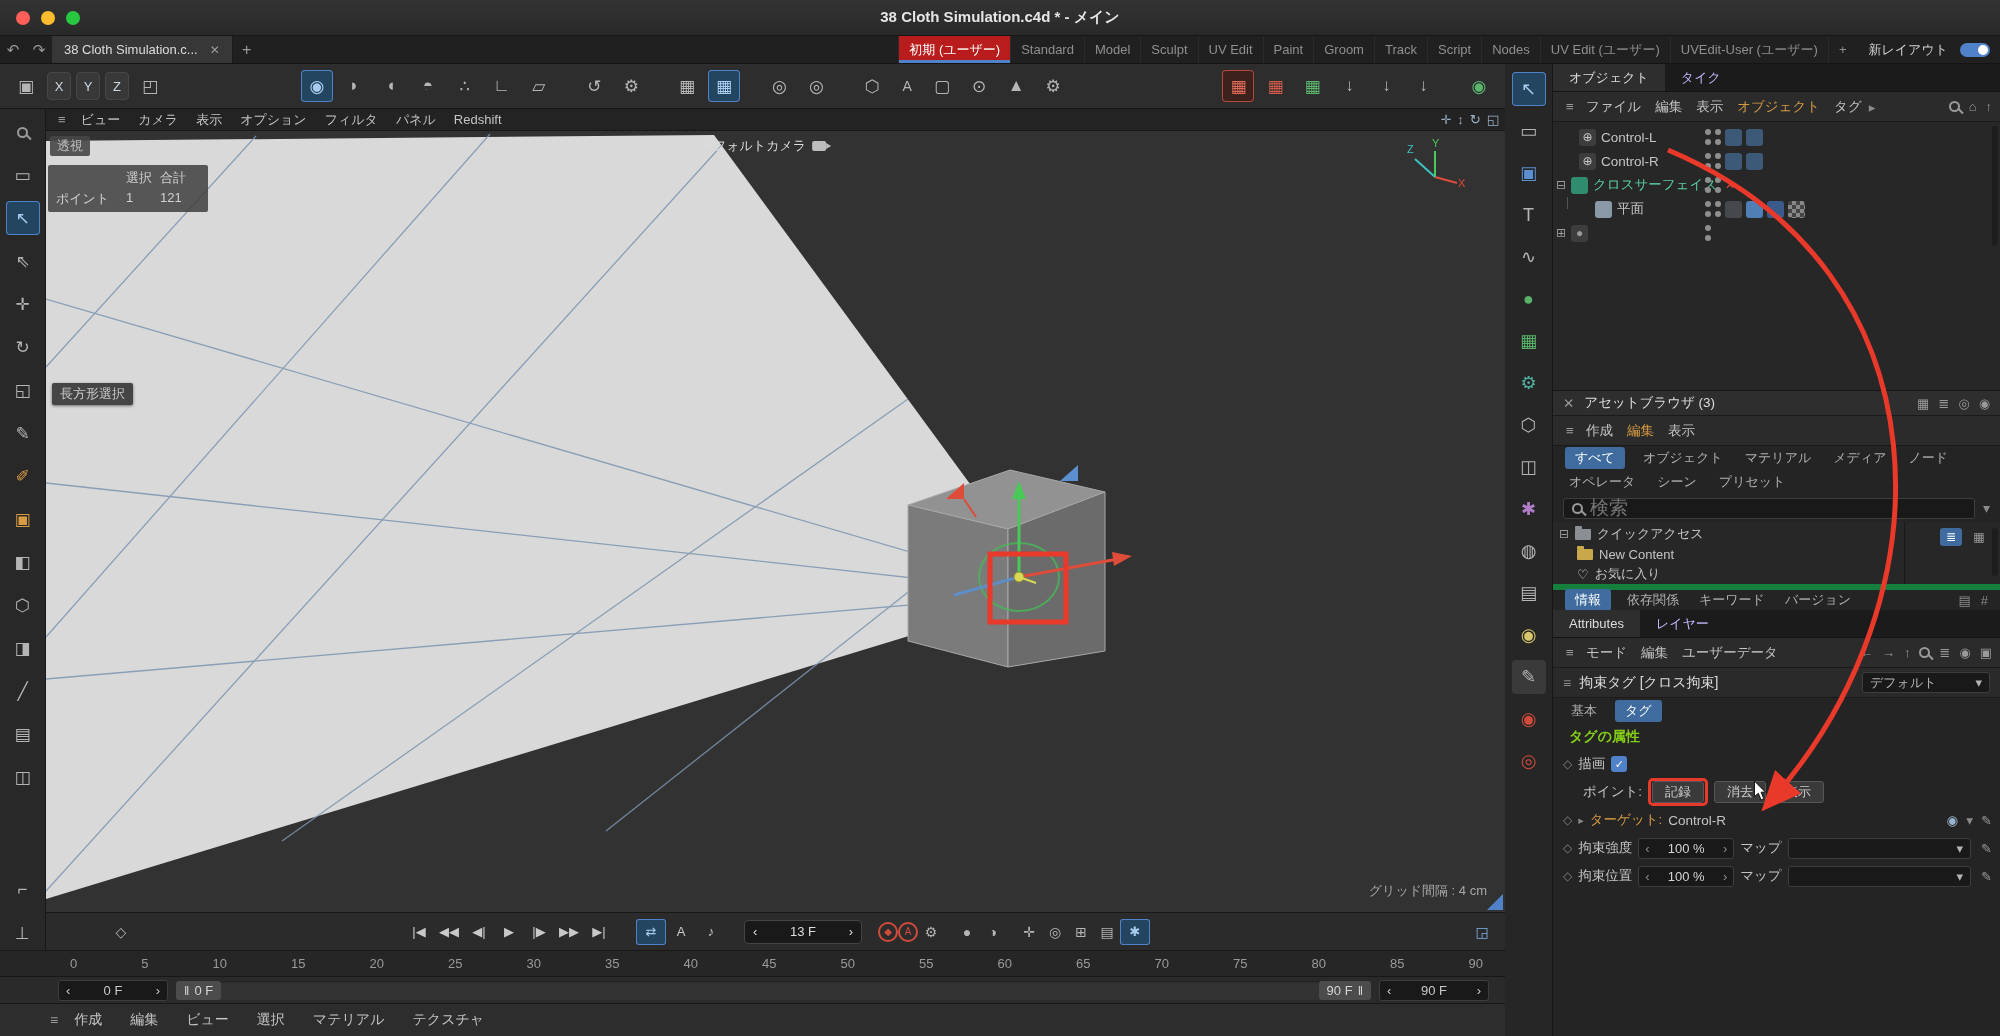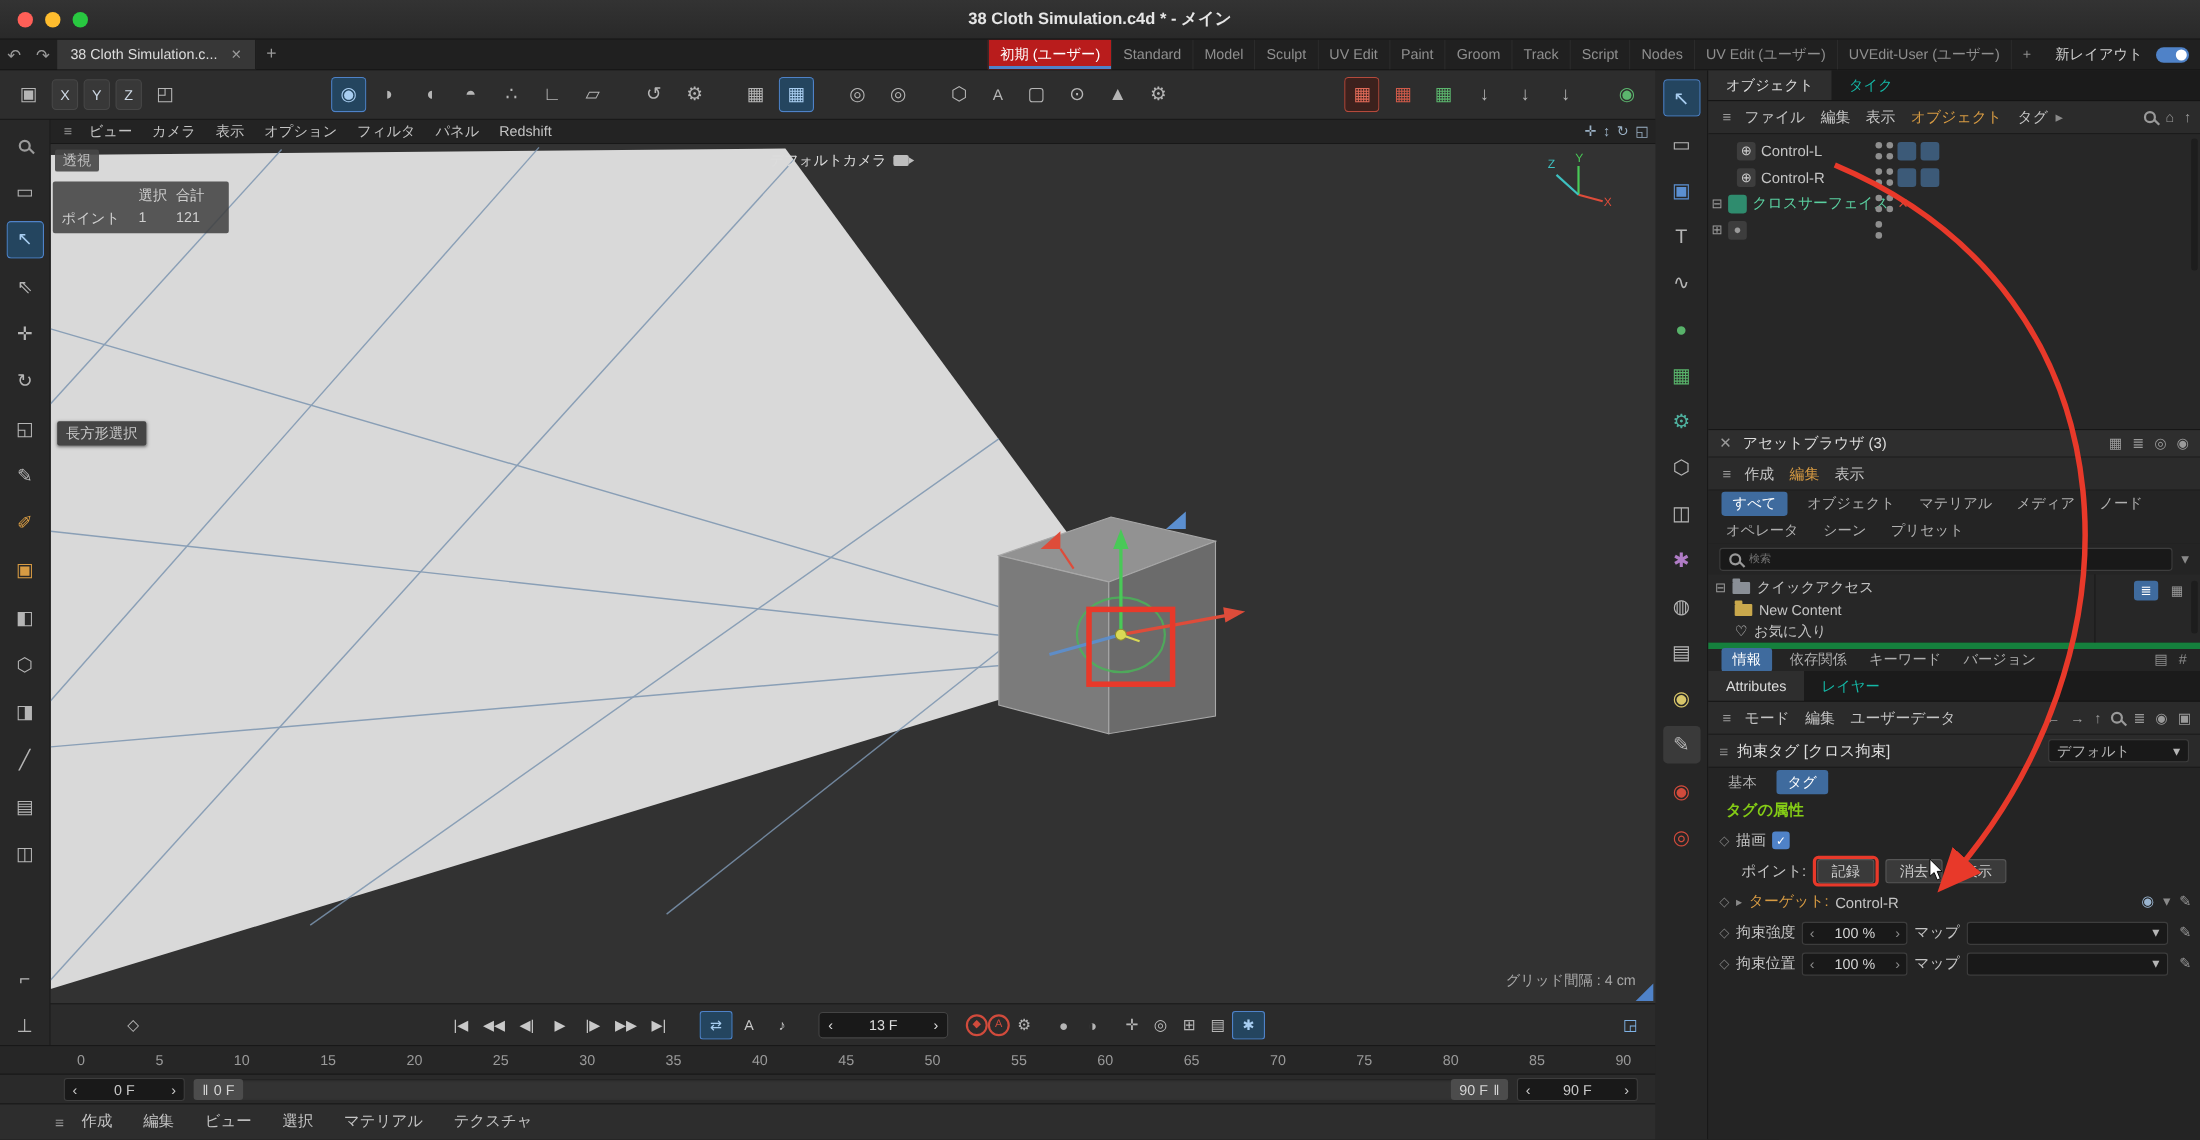--- a/index.html
+++ b/index.html
@@ -85,21 +85,21 @@
 
 
 .strip{width:48px;background:#262626;border-right:1px solid #161616;display:flex;flex-direction:column;align-items:center;padding-top:8px;gap:8px}
 .sic{width:34px;height:34px;display:flex;align-items:center;justify-content:center;font-size:18px;color:#b5b5b5;border-radius:4px}
 .sic.active{background:#24455f;box-shadow:inset 0 0 0 1px #4f82c8;color:#a8cdf0}
 .sic.bluec{color:#5b8fd0}.sic.greenc{color:#58b26a}.sic.tealc{color:#4fb2a0}.sic.purplec{color:#b07cc6}.sic.redc{color:#d14b3c}.sic.yellowc{color:#d8c66a}.sic.grayback{background:#3a3a3a}
 
 
 .right{width:447px;background:#242424;display:flex;flex-direction:column;font-size:14px}
 .ptabs{height:28px;background:#1b1b1b;display:flex;align-items:stretch;font-size:13px;border-bottom:1px solid #141414}
-.ptab{display:flex;align-items:center;padding:0 16px;color:#14b8a6}
+.ptab{display:flex;align-items:center;padding:0 16px;color:#c4b5fd}
 .ptab.active{background:#2e2e2e;color:#ddd}
 .pmenu{height:30px;background:#2b2b2b;border-bottom:1px solid #1a1a1a;display:flex;align-items:center;padding:0 8px;font-size:13.5px}
 .pmenu .mi{padding:0 7px}
 .pmenu .burger{color:#9a9a9a;padding:0 5px}
 .pmenu .right-icons{margin-left:auto;display:flex;align-items:center;gap:9px;color:#9a9a9a;font-size:13px}
 .amber{color:#d79b43}
 .mag{width:11px;height:11px;border:2px solid #9a9a9a;border-radius:50%;position:relative;display:inline-block}
 .mag::after{content:"";position:absolute;width:7px;height:2px;background:#9a9a9a;transform:rotate(45deg);right:-6px;bottom:-2px}
 .omtree{height:268px;background:#272727;padding-top:3px;position:relative}
 .orow{height:24px;display:flex;align-items:center;position:relative;font-size:13.5px}
@@ -113,21 +113,21 @@
 .scrollv{position:absolute;right:2px;top:4px;width:6px;height:120px;background:#1d1d1d;border-radius:3px}
 .scrollv .thumb{width:6px;height:34px;background:#555;border-radius:3px}
 
 .abheader{height:26px;background:#2e2e2e;border-top:1px solid #161616;border-bottom:1px solid #1a1a1a;display:flex;align-items:center;gap:10px;padding:0 10px;font-size:13.5px;color:#ddd}
 .abheader .right-icons{margin-left:auto;display:flex;gap:9px;color:#9a9a9a;font-size:13px}
 .chiprow{height:24px;display:flex;align-items:center;gap:14px;padding:0 12px;background:#242424}
 .chip{color:#b0b0b0;font-size:13px;padding:2px 4px;white-space:nowrap}
 .chip.sel{background:#3f6b9e;color:#fff;border-radius:3px;padding:2px 10px}
 .searchrow{height:28px;display:flex;align-items:center;gap:8px;padding:0 10px;background:#242424}
 .searchbox{flex:1;height:21px;background:#191919;border:1px solid #3d3d3d;border-radius:3px;display:flex;align-items:center;gap:7px;padding:0 8px}
-.searchbox input{flex:1;background:transparent;border:none;outline:none;color:#c9c9c9;font-size:10px;font-family:inherit}
+.searchbox input{flex:1;background:transparent;border:none;outline:none;color:#c9c9c9;font-size:19px;font-family:inherit}
 .abcontent{height:62px;display:flex;background:#272727;position:relative}
 .abtree{width:352px;border-right:1px solid #1a1a1a;padding-top:2px}
 .trow{height:20px;display:flex;align-items:center;gap:6px;font-size:13px;padding-left:6px}
 .folder{width:16px;height:11px;background:#c9a84c;border-radius:1px;position:relative;display:inline-block}
 .folder::before{content:"";position:absolute;top:-3px;left:0;width:7px;height:3px;background:inherit;border-radius:1px 1px 0 0}
 .folder.gray{background:#8a8f96}
 .abright{flex:1;display:flex;justify-content:flex-end;gap:6px;padding:6px 10px 0 0}
 .vicon{width:22px;height:18px;display:flex;align-items:center;justify-content:center;font-size:12px;color:#9a9a9a;border-radius:3px}
 .vicon.blue{background:#3f6b9e;color:#fff}
 .abtabs{height:26px;background:#242424;border-top:6px solid #15803d;display:flex;align-items:center;gap:12px;padding:0 12px;font-size:13px}
@@ -545,20 +545,40 @@
                 <span class="dot"></span>
               </span>
             <span class="dotcol">
                 <span class="dot"></span>
                 <span class="dot"></span>
               </span>
             <span style="color:#e04c3c;font-size:12px">✕</span>
           </span>
         </div>
         <div class="orow">
+          <span class="treeline"></span>
+          <span style="width:40px"></span>
+          <span class="oicon" style="background:#8a99a8"></span>
+          <span>平面</span>
+          <span class="toggles">
+            <span class="dotcol">
+                <span class="dot"></span>
+                <span class="dot"></span>
+              </span>
+            <span class="dotcol">
+                <span class="dot"></span>
+                <span class="dot"></span>
+              </span>
+            <span class="tagchip" style="background:#45494e"></span>
+            <span class="tagchip" style="background:#4f7fb5"></span>
+            <span class="tagchip" style="background:#3a5a8c"></span>
+            <span class="tagchip" style="background:repeating-conic-gradient(#888 0 25%,#444 0 50%) 0 0/8px 8px"></span>
+          </span>
+        </div>
+        <div class="orow">
           <span class="exp">⊞</span>
           <span class="oicon" style="background:#3d3d3d;color:#999">●</span>
           <span class="toggles">
             <span class="dotcol">
                 <span class="dot"></span>
                 <span class="dot"></span>
               </span>
           </span>
         </div>
         <div class="scrollv"><span class="thumb"></span></div>

